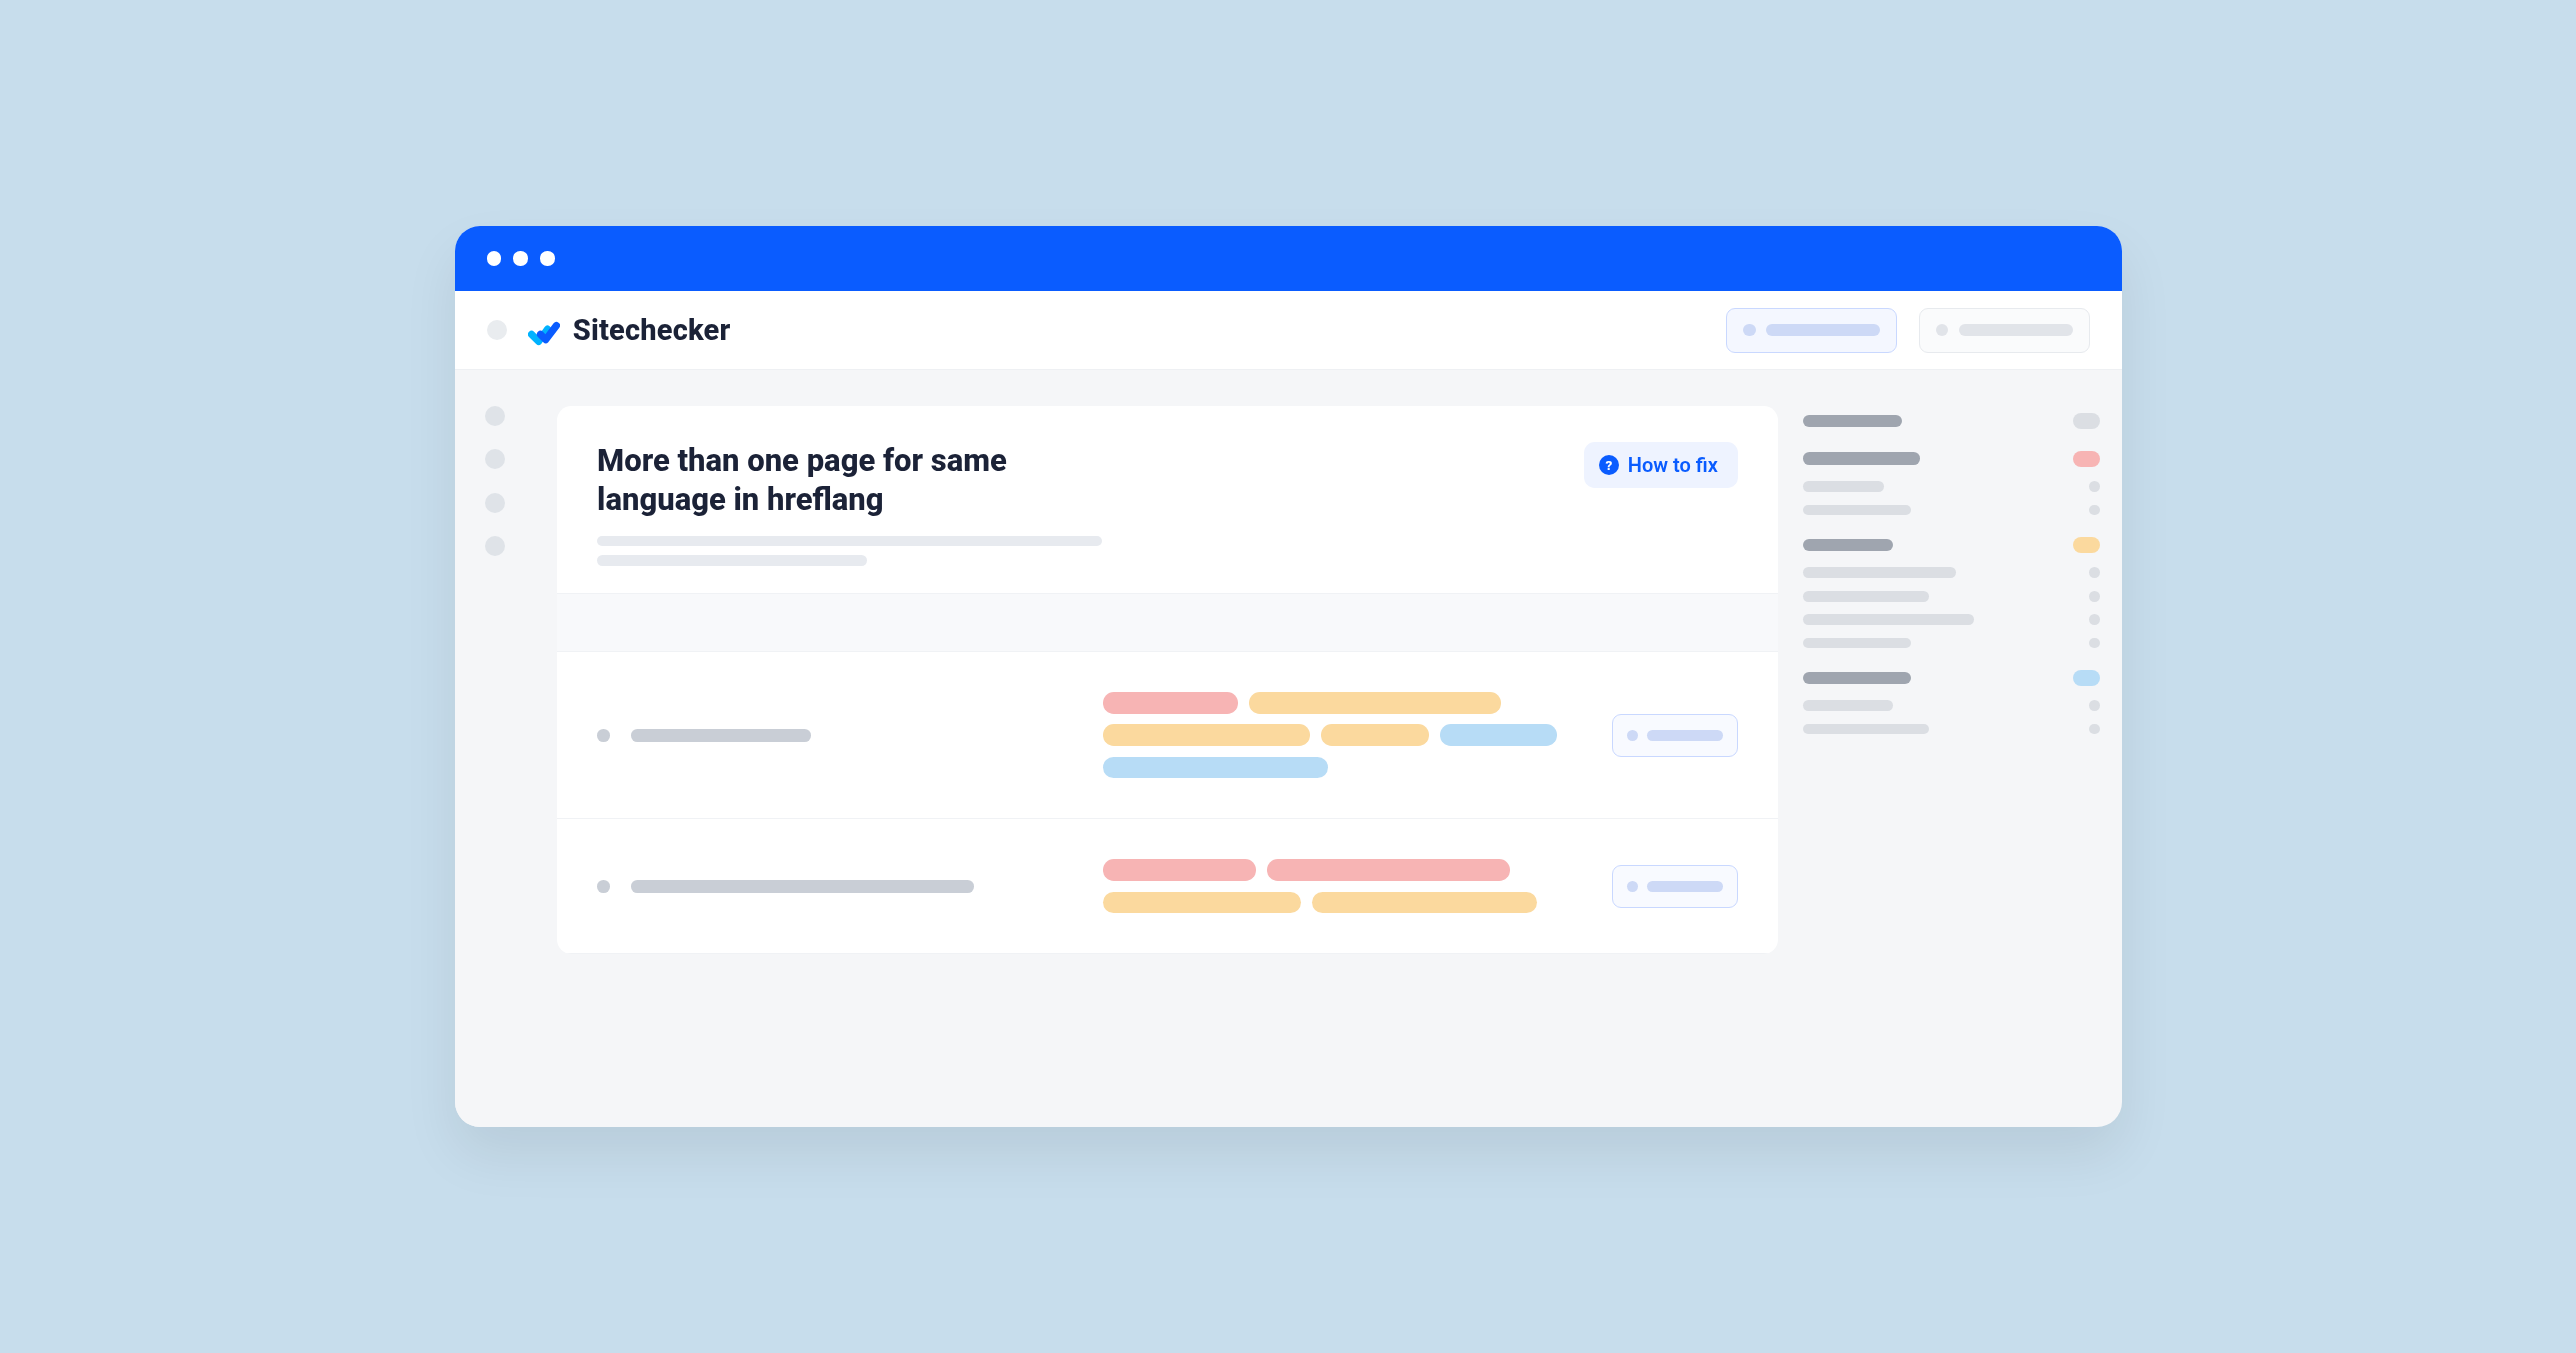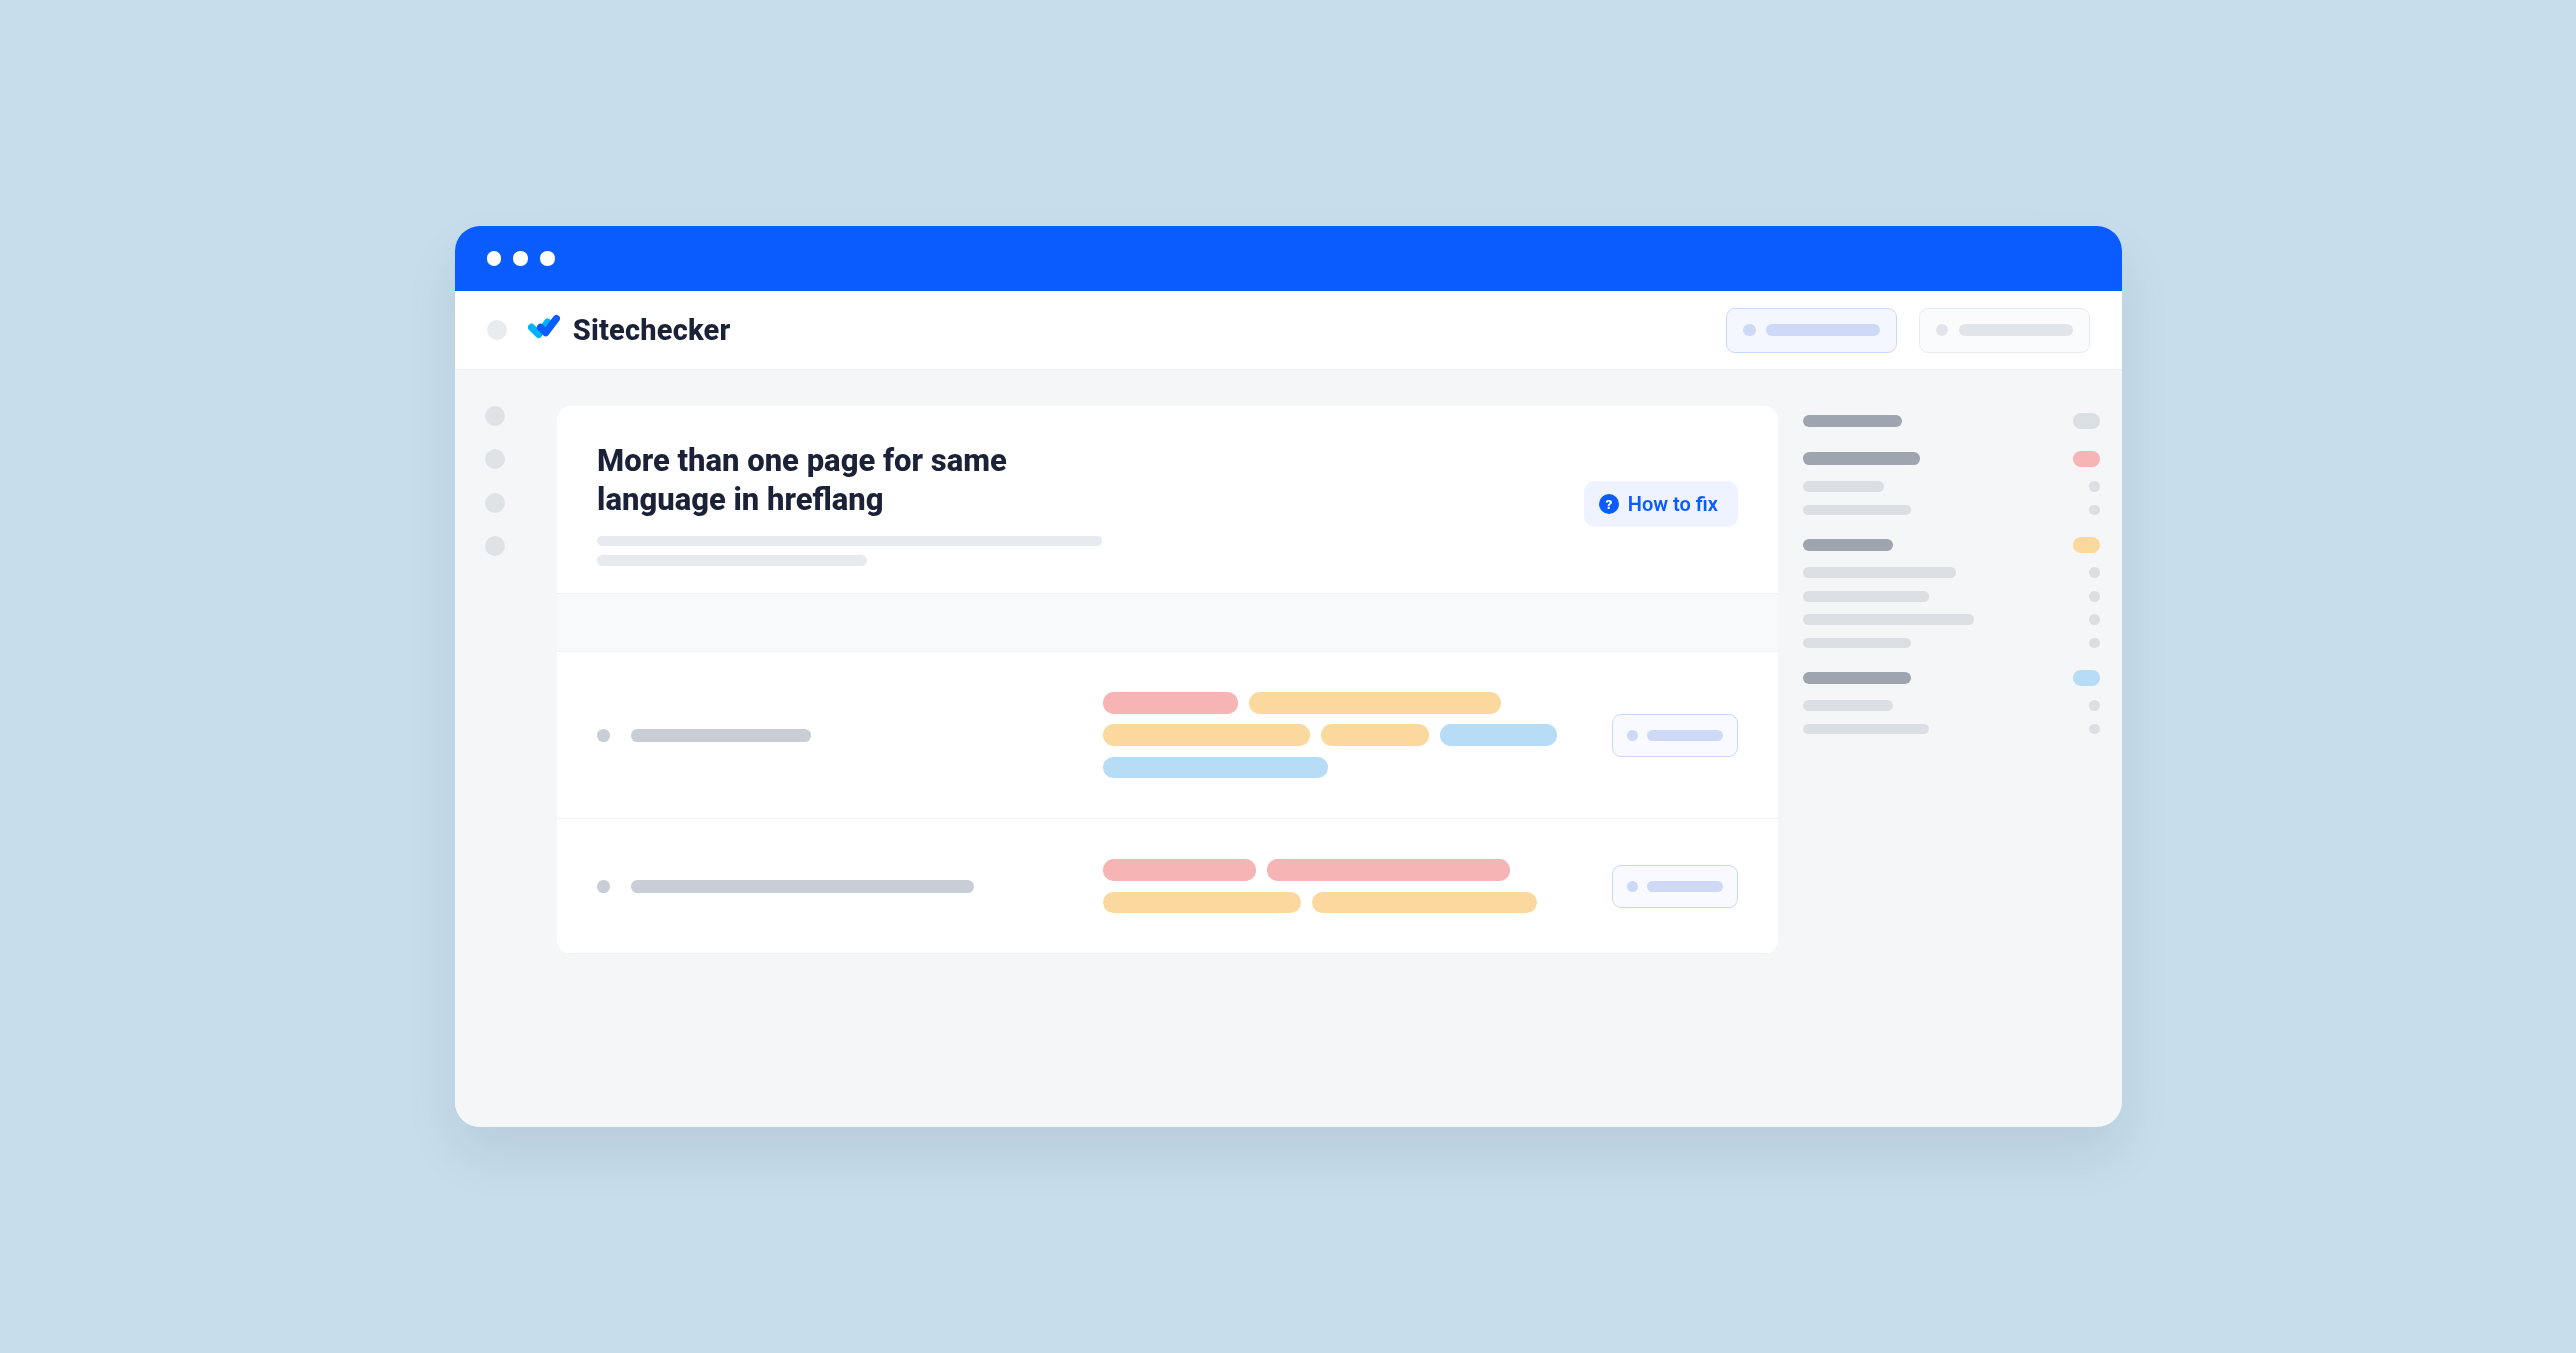--- a/index.html
+++ b/index.html
@@ -37,21 +37,21 @@
     height: 79px;
     display: flex;
     align-items: center;
     padding: 0 32px;
     gap: 21.6px;
     border-bottom: 0.9px solid #eef0f3;
   }
   .header .ham-dot {
     width: 20px; height: 20px; border-radius: 50%; background: #e9ecef;
   }
-  .logo-wrap { display:flex; align-items:flex-start; gap: 12.6px; }
+  .logo-wrap { display:flex; align-items:flex-end; gap: 12.6px; }
   .logo-wrap .brand {
     font-weight: 800; font-size: 29px; color: #1b2237; letter-spacing: 0.2px;
   }
   .header-spacer { flex: 1; }
   .header-btn {
     height: 45px; width: 171px;
     border-radius: 9px;
     display:flex; align-items:center; gap:10.8px;
     padding: 0 16px;
   }
@@ -90,21 +90,21 @@
 
   
   .card {
     background:#ffffff;
     border-radius: 14.4px;
     overflow:hidden;
   }
   .card-head {
     padding: 36px 40px 27px 40px;
     display:flex;
-    align-items:center;
+    align-items:flex-start;
     gap: 21.6px;
     border-bottom: 0.9px solid #f0f2f5;
   }
   .card-title {
     font-size: 31px;
     font-weight: 800;
     color:#1b2237;
     line-height: 1.25;
     max-width: 505px;
   }

